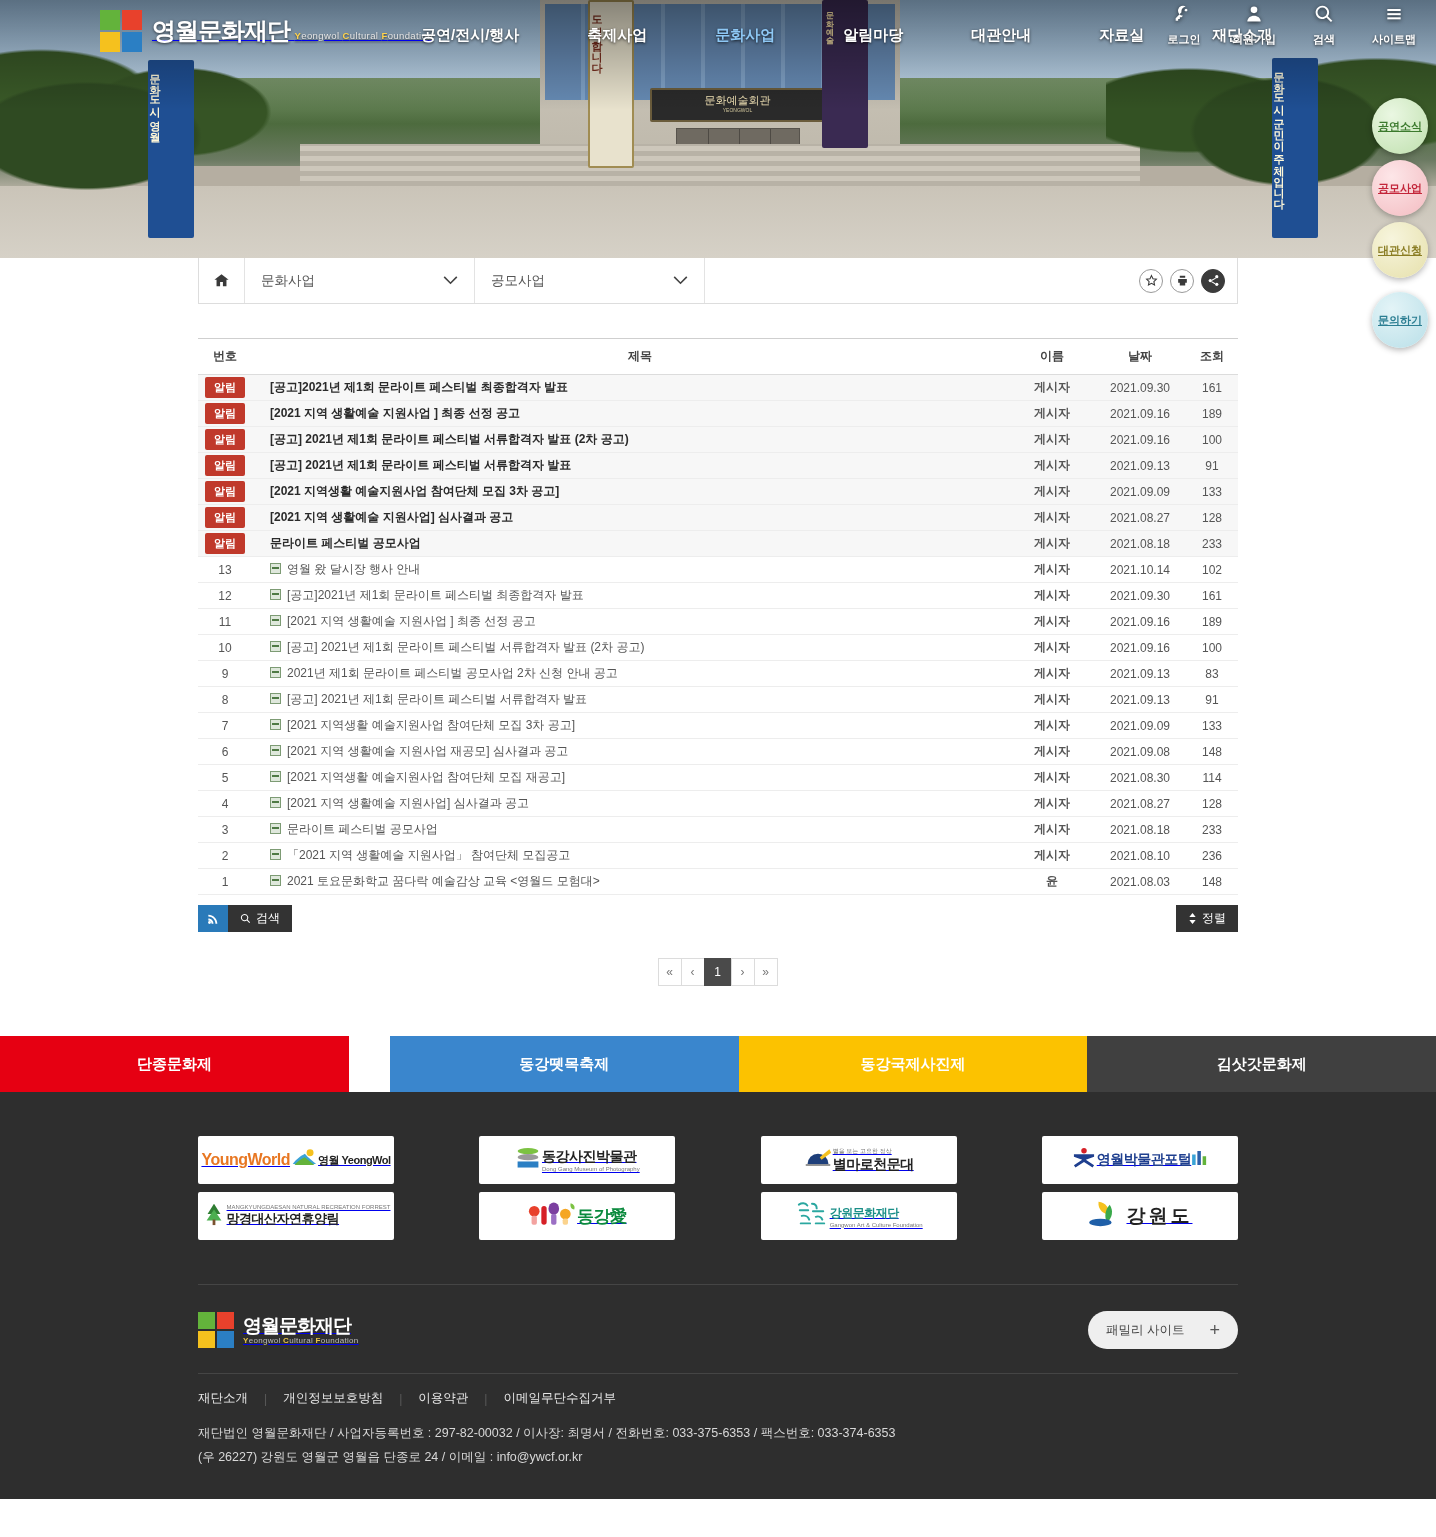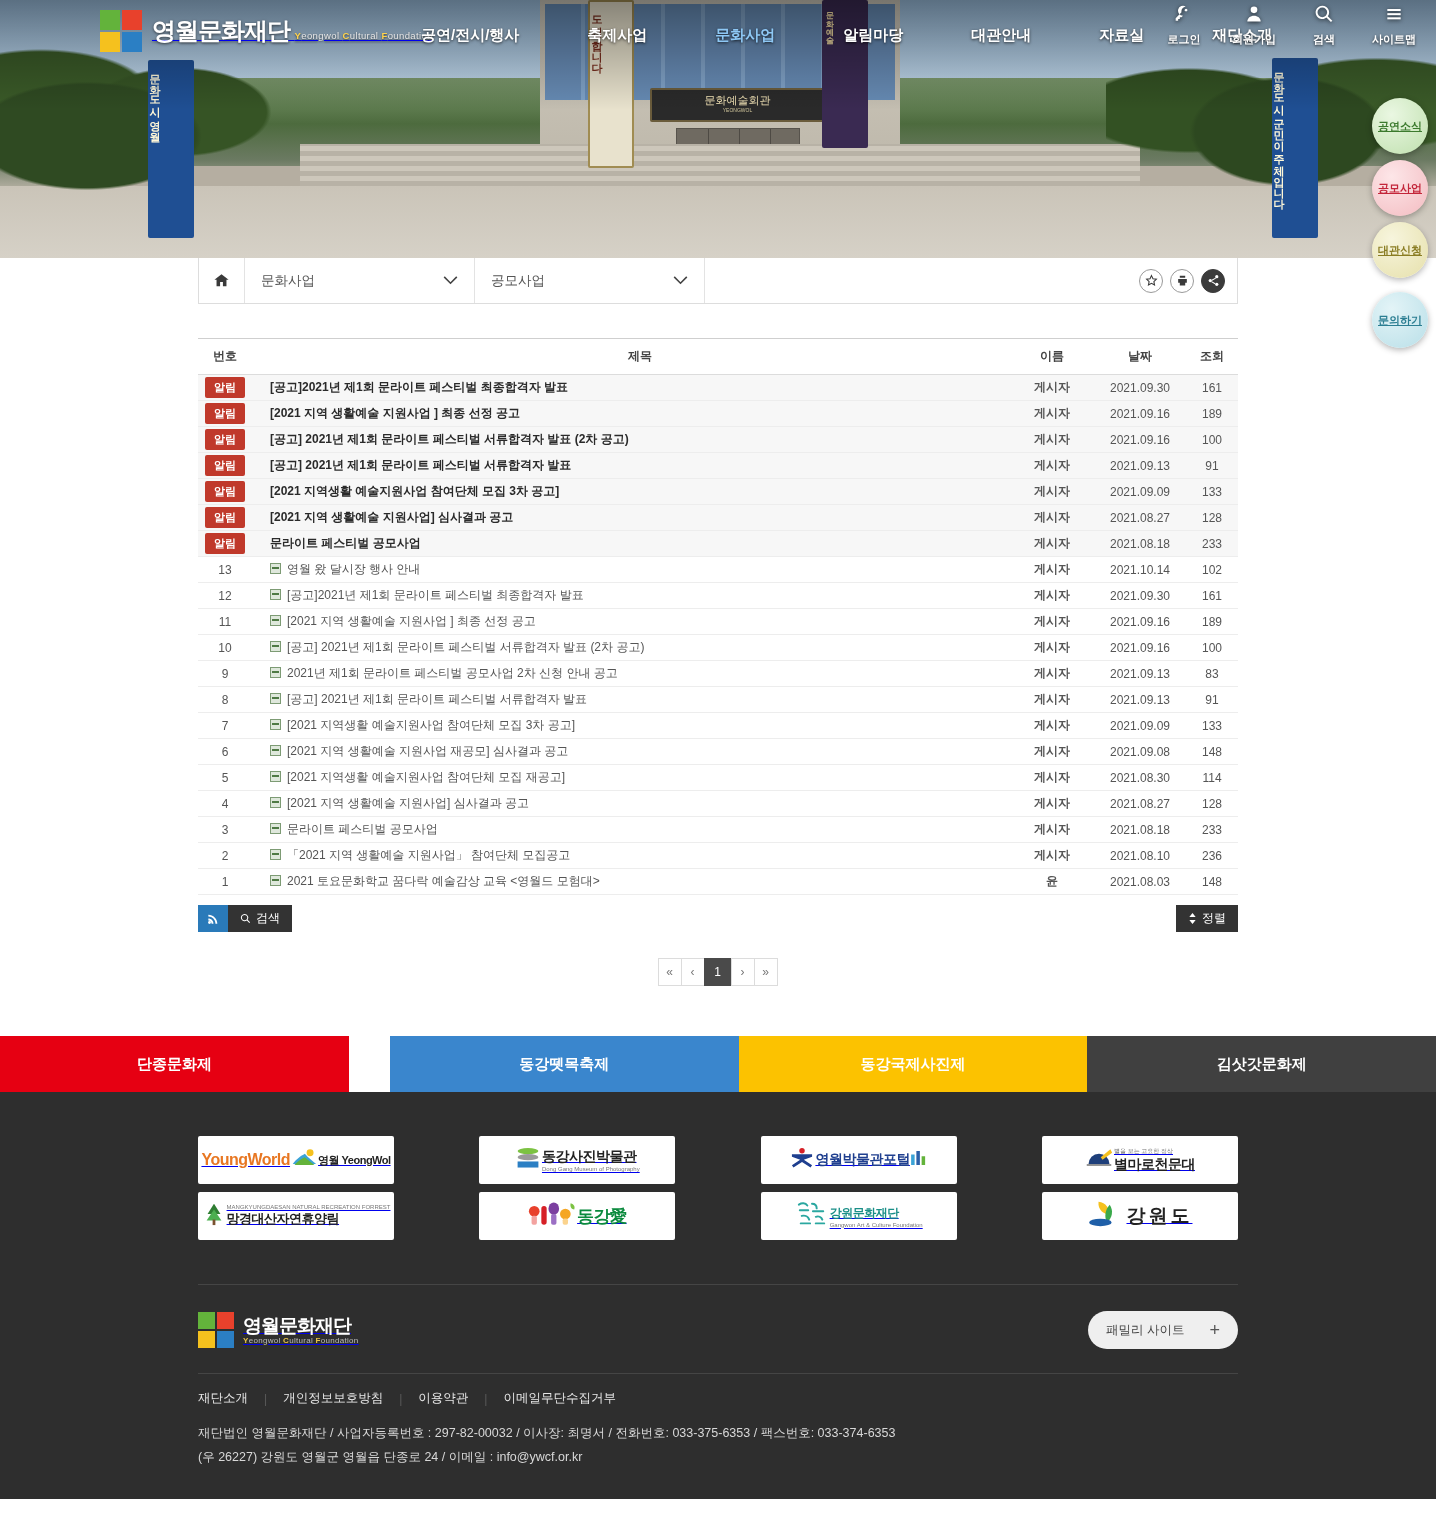--- a/index.html
+++ b/index.html
@@ -541,45 +541,45 @@
             <rect x="3" y="19" width="24" height="7" fill="#2b7fc4"></rect>
           </svg>
       </span>
       <span class="t">
         <span>동강사진박물관</span>
         <small>Dong Gang Museum of Photography</small>
       </span>
     </a>
     <a class="plogo" href="#">
       <span class="pm">
+        <svg width="28" height="24" viewBox="0 0 32 26">
+            <path d="M4 20a12 12 0 0 1 24 0z" fill="#1e3f7a"></path>
+            <path d="M18 12 29 3l2 4-11 8z" fill="#f5c11e"></path>
+            <rect x="2" y="20" width="28" height="2" fill="#888"></rect>
+          </svg>
+      </span>
+      <span class="t">
+        <small>별을 보는 고요한 정상</small>
+        <span>별마로천문대</span>
+      </span>
+    </a>
+    <a class="plogo" href="#">
+      <span class="pm">
         <svg width="24" height="22" viewBox="0 0 26 24">
             <circle cx="13" cy="4" r="3" fill="#d62027"></circle>
             <path d="M2 8h22v2.6L15 14l9 6-1.7 2.4-9.3-6-9.3 6L2 20l9-6L2 10.6z" fill="#1f3f8f"></path>
           </svg>
       </span>
       <span class="t" style="color:#1f3f8f">영월박물관포털</span>
       <span class="pm">
         <svg width="16" height="14" viewBox="0 0 18 16">
             <rect x="0" y="4" width="4" height="12" fill="#3aa3d6"></rect>
             <rect x="6" y="0" width="4" height="16" fill="#2b5fa8"></rect>
             <rect x="12" y="6" width="4" height="10" fill="#63b33b"></rect>
           </svg>
-      </span>
-    </a>
-    <a class="plogo" href="#">
-      <span class="pm">
-        <svg width="28" height="24" viewBox="0 0 32 26">
-            <path d="M4 20a12 12 0 0 1 24 0z" fill="#1e3f7a"></path>
-            <path d="M18 12 29 3l2 4-11 8z" fill="#f5c11e"></path>
-            <rect x="2" y="20" width="28" height="2" fill="#888"></rect>
-          </svg>
-      </span>
-      <span class="t">
-        <small>별을 보는 고요한 정상</small>
-        <span>별마로천문대</span>
       </span>
     </a>
     <a class="plogo" href="#">
       <span class="pm">
         <svg width="24" height="24" viewBox="0 0 26 26">
             <path d="M13 2 20 13H6z" fill="#2f7d32"></path>
             <path d="M13 8 21 20H5z" fill="#4caf50"></path>
             <rect x="11.5" y="19" width="3" height="6" fill="#7a5230"></rect>
           </svg>
       </span>

